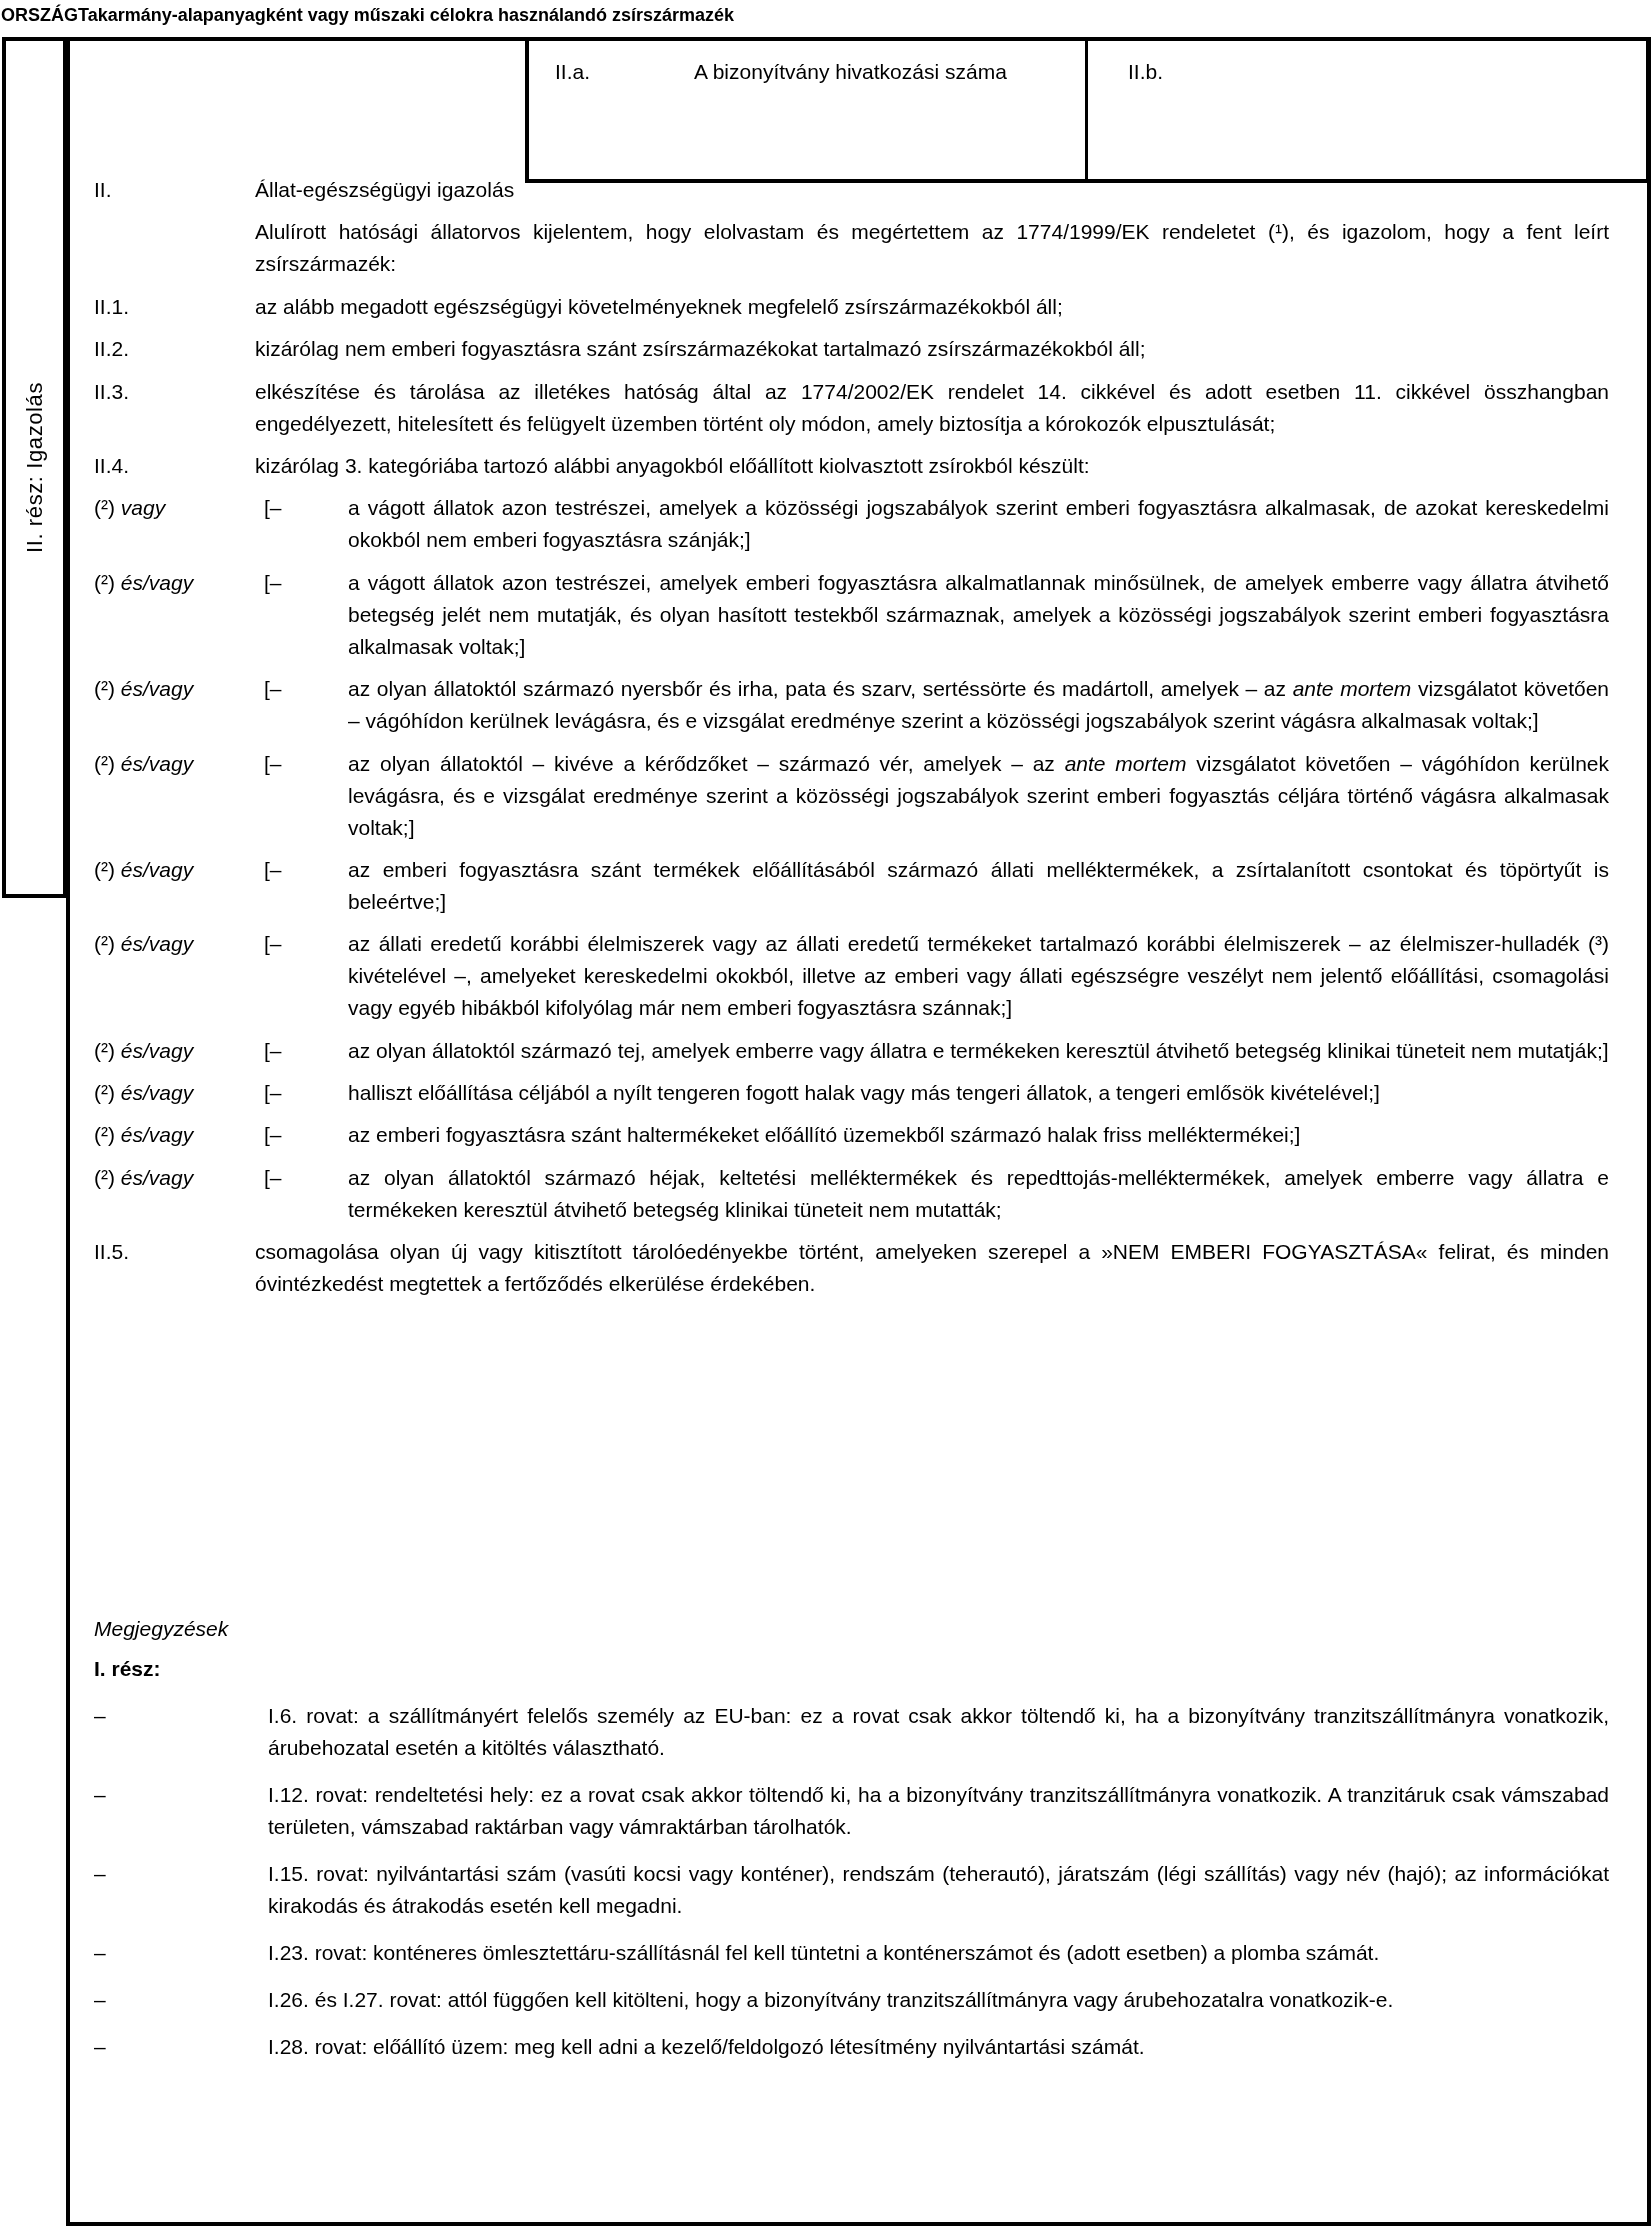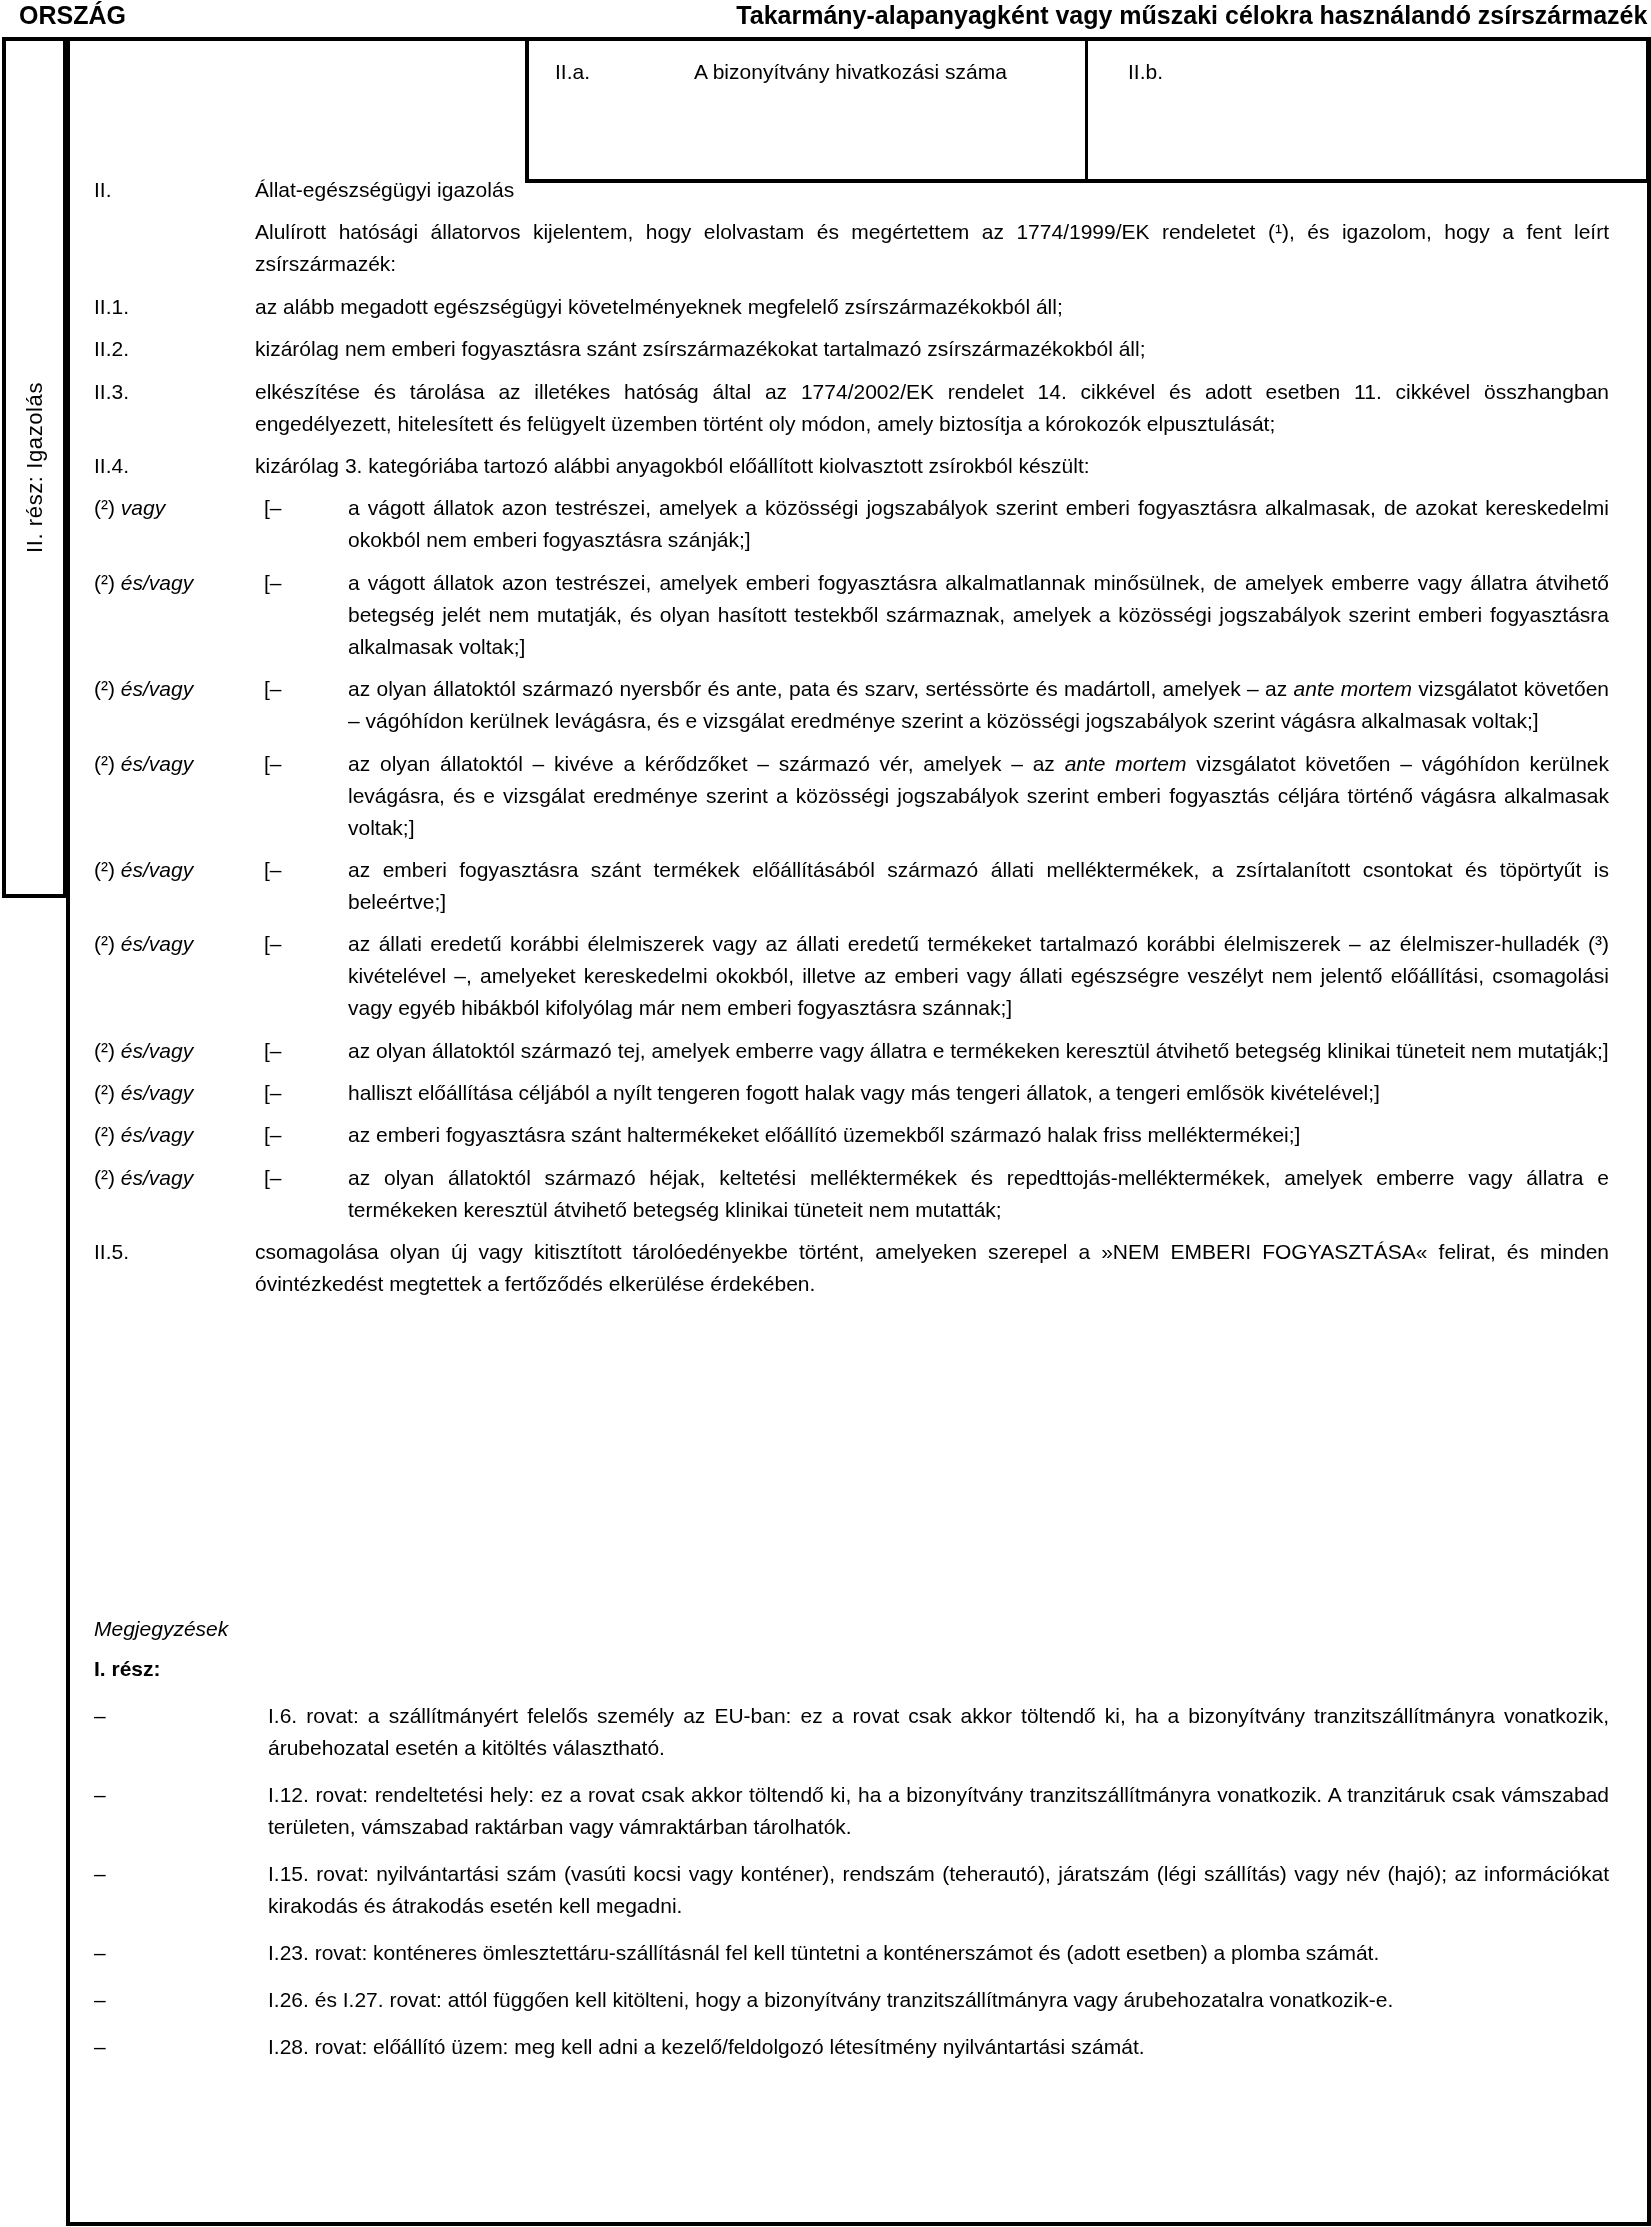--- a/index.html
+++ b/index.html
@@ -10,26 +10,25 @@
     background: #ffffff;
     color: #000000;
     font-family: "Liberation Sans", "DejaVu Sans", sans-serif;
     font-size: 21px;
     overflow: hidden;
   }
 
   
   .top-header {
     position: absolute;
-    top: 2.3px; left: 19px; right: 4.6px;
+    top: 2.3px; left: 1px; right: 4.6px;
     display: flex;
-    justify-content: space-between;
     align-items: flex-start;
     font-weight: bold;
-    font-size: 25px;
+    font-size: 18px;
     line-height: 27px;
   }
 
   
   .main-box {
     position: absolute;
     left: 66px; top: 37px;
     width: 1585px; height: 2189px;
     border: 4.1px solid #000;
     box-sizing: border-box;
@@ -192,21 +191,21 @@
     <span>[–</span>
     <span class="txt">a vágott állatok azon testrészei, amelyek emberi fogyasztásra alkalmatlannak minősülnek, de amelyek emberre vagy állatra átvihető betegség jelét nem mutatják, és olyan hasított testekből származnak, amelyek a közösségi jogszabályok szerint emberi fogyasztásra alkalmasak voltak;]</span>
   </div>
 
   <div class="opt-row">
     <span>
       <span>(²)</span>
       <span class="conj"> és/vagy</span>
     </span>
     <span>[–</span>
-    <span class="txt"><span>az olyan állatoktól származó nyersbőr és ante, pata és szarv, sertéssörte és madártoll, amelyek – az </span><span style="font-style: italic;">ante mortem</span><span> vizsgálatot követően – vágóhídon kerülnek levágásra, és e vizsgálat eredménye szerint a közösségi jogszabályok szerint vágásra alkalmasak voltak;]</span></span>
+    <span class="txt"><span>az olyan állatoktól származó nyersbőr és irha, pata és szarv, sertéssörte és madártoll, amelyek – az </span><span style="font-style: italic;">ante mortem</span><span> vizsgálatot követően – vágóhídon kerülnek levágásra, és e vizsgálat eredménye szerint a közösségi jogszabályok szerint vágásra alkalmasak voltak;]</span></span>
   </div>
 
   <div class="opt-row">
     <span>
       <span>(²)</span>
       <span class="conj"> és/vagy</span>
     </span>
     <span>[–</span>
     <span class="txt"><span>az olyan állatoktól – kivéve a kérődzőket – származó vér, amelyek – az </span><span style="font-style: italic;">ante mortem</span><span> vizsgálatot követően – vágóhídon kerülnek levágásra, és e vizsgálat eredménye szerint a közösségi jogszabályok szerint emberi fogyasztás céljára történő vágásra alkalmasak voltak;]</span></span>
   </div>

